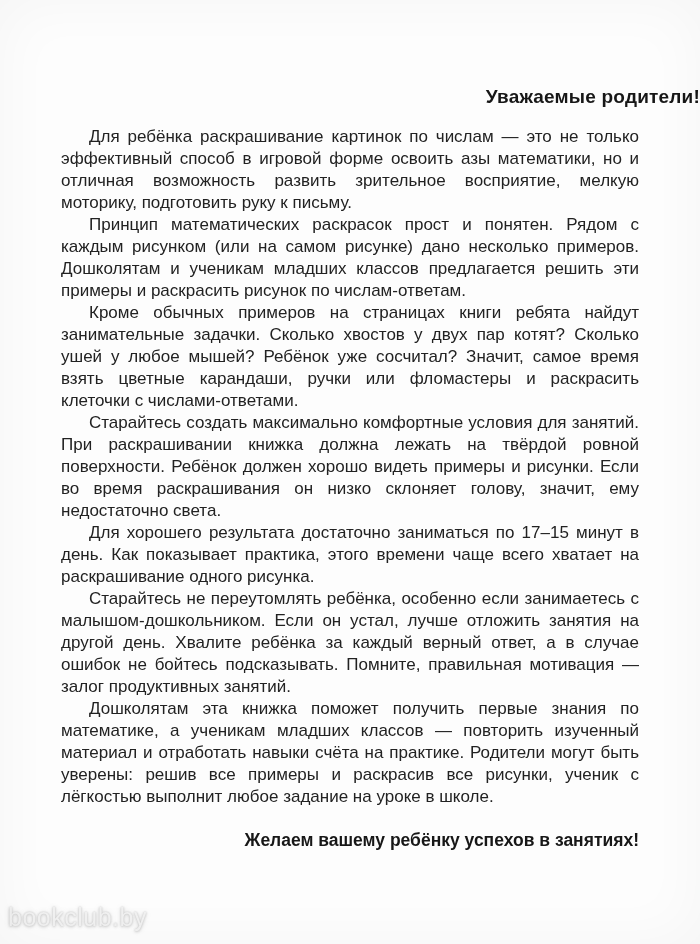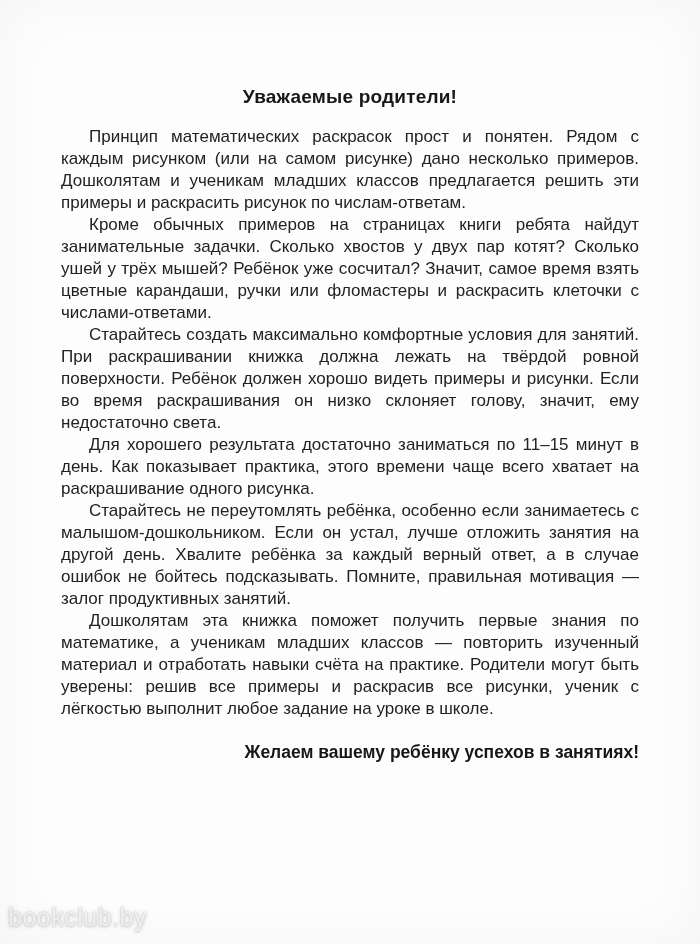--- a/index.html
+++ b/index.html
@@ -21,21 +21,21 @@
   .page::after {
     content: "";
     position: absolute;
     inset: 0;
     pointer-events: none;
     box-shadow: inset 0 0 60px rgba(0,0,0,0.035);
   }
   .page-title {
     margin: 0;
     padding-top: 86px;
-    text-align: center;
+    text-align: right;
     font-size: 19px;
     font-weight: bold;
     letter-spacing: 0.2px;
     color: #171717;
   }
   .body-text {
     width: 578px;
     margin: 18px auto 0 auto;
     font-size: 17px;
     line-height: 22px;
@@ -71,24 +71,25 @@
   }
 </style>
 </head>
 <body>
 
 <div class="page" lang="ru">
 
   <h1 class="page-title">Уважаемые родители!</h1>
 
   <div class="body-text">
+    <p>Для ребёнка раскрашивание картинок по числам — это не только эффективный способ в игровой форме освоить азы математики, но и отличная возможность развить зрительное восприятие, мелкую моторику, подготовить руку к письму.</p>
     <p>Принцип математических раскрасок прост и понятен. Рядом с каждым рисунком (или на самом рисунке) дано несколько примеров. Дошколятам и ученикам младших классов предлагается решить эти примеры и раскрасить рисунок по числам-ответам.</p>
-    <p>Кроме обычных примеров на страницах книги ребята найдут занимательные задачки. Сколько хвостов у двух пар котят? Сколько ушей у трёх мышей? Ребёнок уже сосчитал? Значит, самое время взять цветные карандаши, ручки или фломастеры и раскрасить клеточки с числами-ответами.</p>
+    <p>Кроме обычных примеров на страницах книги ребята найдут занимательные задачки. Сколько хвостов у двух пар котят? Сколько ушей у любое мышей? Ребёнок уже сосчитал? Значит, самое время взять цветные карандаши, ручки или фломастеры и раскрасить клеточки с числами-ответами.</p>
     <p>Старайтесь создать максимально комфортные условия для занятий. При раскрашивании книжка должна лежать на твёрдой ровной поверхности. Ребёнок должен хорошо видеть примеры и рисунки. Если во время раскрашивания он низко склоняет голову, значит, ему недостаточно света.</p>
-    <p>Для хорошего результата достаточно заниматься по 11–15 минут в день. Как показывает практика, этого времени чаще всего хватает на раскрашивание одного рисунка.</p>
+    <p>Для хорошего результата достаточно заниматься по 17–15 минут в день. Как показывает практика, этого времени чаще всего хватает на раскрашивание одного рисунка.</p>
     <p>Старайтесь не переутомлять ребёнка, особенно если занимаетесь с малышом-дошкольником. Если он устал, лучше отложить занятия на другой день. Хвалите ребёнка за каждый верный ответ, а в случае ошибок не бойтесь подсказывать. Помните, правильная мотивация — залог продуктивных занятий.</p>
     <p>Дошколятам эта книжка поможет получить первые знания по математике, а ученикам младших классов — повторить изученный материал и отработать навыки счёта на практике. Родители могут быть уверены: решив все примеры и раскрасив все рисунки, ученик с лёгкостью выполнит любое задание на уроке в школе.</p>
   </div>
 
   <p class="closing-line">Желаем вашему ребёнку успехов в занятиях!</p>
 
   <div class="watermark">bookclub.by</div>
 
 </div>
 

